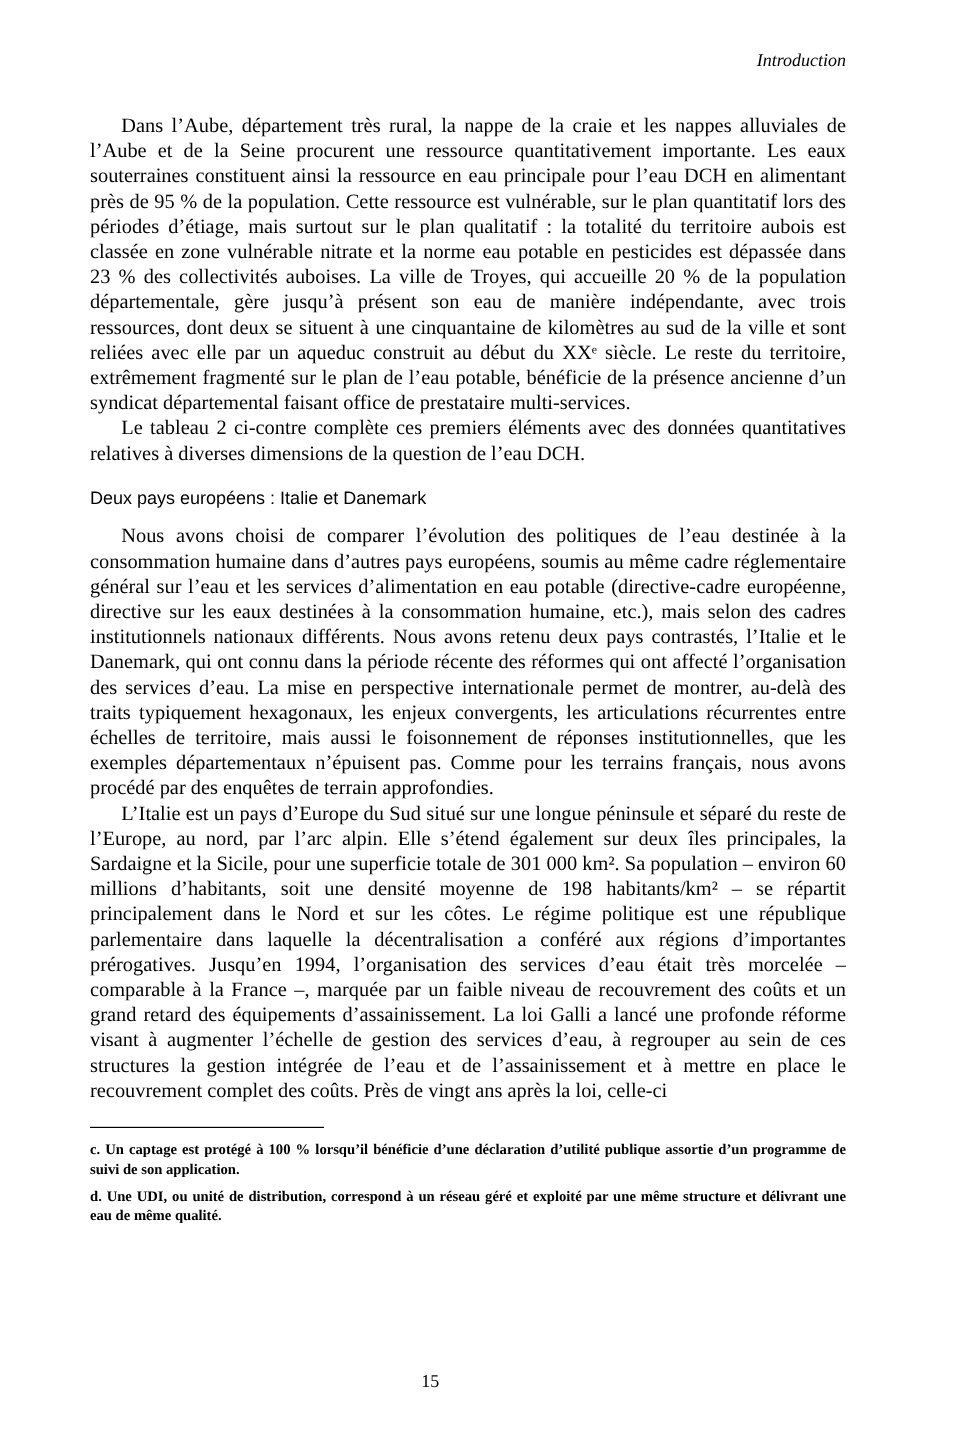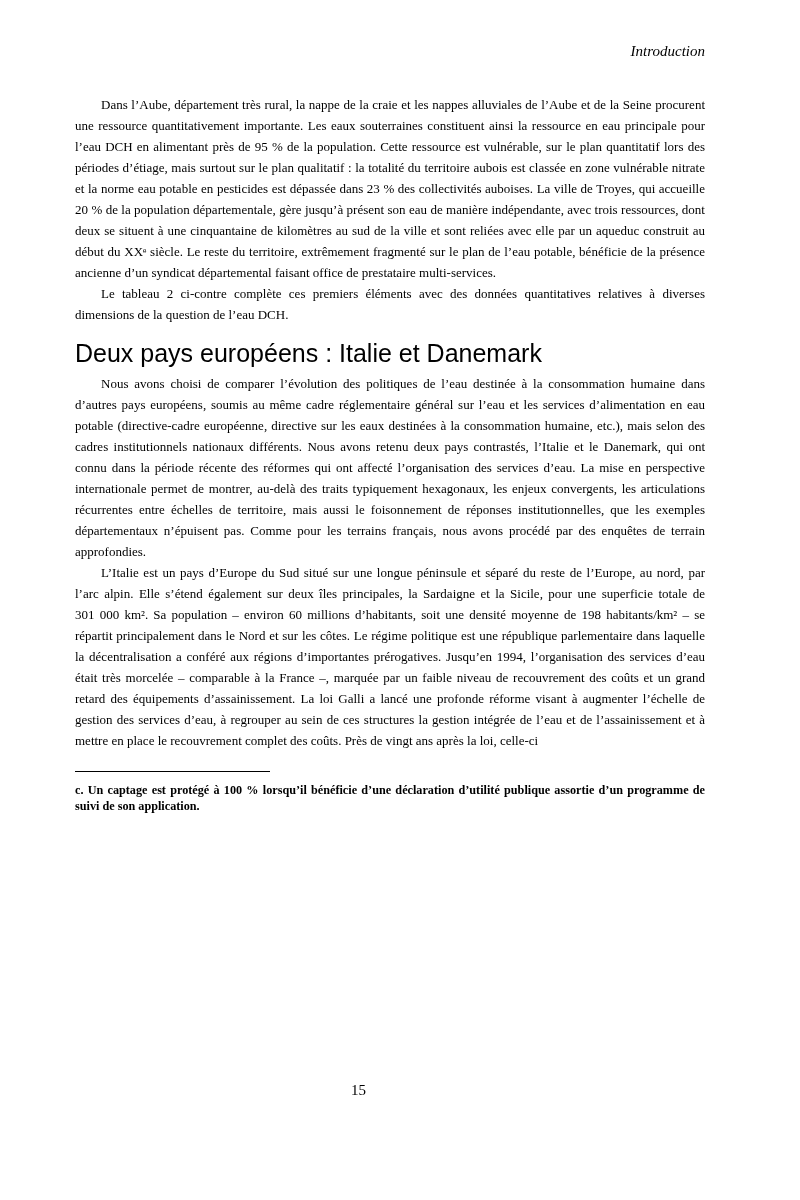--- a/index.html
+++ b/index.html
@@ -24,29 +24,29 @@
   }
   .running-header {
     text-align: right;
     font-style: italic;
     font-size: 15px;
     line-height: 18px;
     margin: 0 0 34px 0;
   }
   p.body-par {
     margin: 0;
-    font-size: 13px;
+    font-size: 17px;
     line-height: 21px;
     text-align: justify;
     text-indent: 26px;
   }
   h2.section-heading {
     font-family: "Liberation Sans", sans-serif;
     font-weight: normal;
-    font-size: 25px;
+    font-size: 15px;
     line-height: 22px;
     margin: 17px 0 9px 0;
   }
   .footnote-block {
     margin-top: 20px;
   }
   .footnote-rule {
     width: 195px;
     height: 0;
     border-top: 1px solid #000000;
@@ -56,21 +56,21 @@
     margin: 0 0 8px 0;
     font-size: 12.2px;
     line-height: 15.5px;
     text-align: justify;
     font-weight: bold;
   }
   .page-number {
     position: absolute;
     left: 0;
     right: 0;
-    top: 1082px;
+    top: 1144px;
     text-align: center;
     font-size: 15px;
   }
 </style>
 </head>
 <body>
 
 <div class="page">
   <div class="content">
 
@@ -84,19 +84,20 @@
 
     <p class="body-par">Nous avons choisi de comparer l’évolution des politiques de l’eau destinée à la consommation humaine dans d’autres pays européens, soumis au même cadre réglementaire général sur l’eau et les services d’alimentation en eau potable (directive-cadre européenne, directive sur les eaux destinées à la consommation humaine, etc.), mais selon des cadres institutionnels nationaux différents. Nous avons retenu deux pays contrastés, l’Italie et le Danemark, qui ont connu dans la période récente des réformes qui ont affecté l’organisation des services d’eau. La mise en perspective internationale permet de montrer, au-delà des traits typiquement hexagonaux, les enjeux convergents, les articulations récurrentes entre échelles de territoire, mais aussi le foisonnement de réponses institutionnelles, que les exemples départementaux n’épuisent pas. Comme pour les terrains français, nous avons procédé par des enquêtes de terrain approfondies.</p>
 
     <p class="body-par">L’Italie est un pays d’Europe du Sud situé sur une longue péninsule et séparé du reste de l’Europe, au nord, par l’arc alpin. Elle s’étend également sur deux îles principales, la Sardaigne et la Sicile, pour une superficie totale de 301&nbsp;000&nbsp;km². Sa population – environ 60 millions d’habitants, soit une densité moyenne de 198 habitants/km² – se répartit principalement dans le Nord et sur les côtes. Le régime politique est une république parlementaire dans laquelle la décentralisation a conféré aux régions d’importantes prérogatives. Jusqu’en 1994, l’organisation des services d’eau était très morcelée – comparable à la France –, marquée par un faible niveau de recouvrement des coûts et un grand retard des équipements d’assainissement. La loi Galli a lancé une profonde réforme visant à augmenter l’échelle de gestion des services d’eau, à regrouper au sein de ces structures la gestion intégrée de l’eau et de l’assainissement et à mettre en place le recouvrement complet des coûts. Près de vingt ans après la loi, celle-ci</p>
 
     <div class="footnote-block">
       <div class="footnote-rule"></div>
 
       <p class="footnote">c.  Un captage est protégé à 100&nbsp;% lorsqu’il bénéficie d’une déclaration d’utilité publique assortie d’un programme de suivi de son application.</p>
 
+      <p class="footnote">d.  Une UDI, ou unité de distribution, correspond à un réseau géré et exploité par une même structure et délivrant une eau de même qualité.</p>
 
     </div>
 
   </div>
 
   <div class="page-number">15</div>
 </div>
 
 </body></html>

